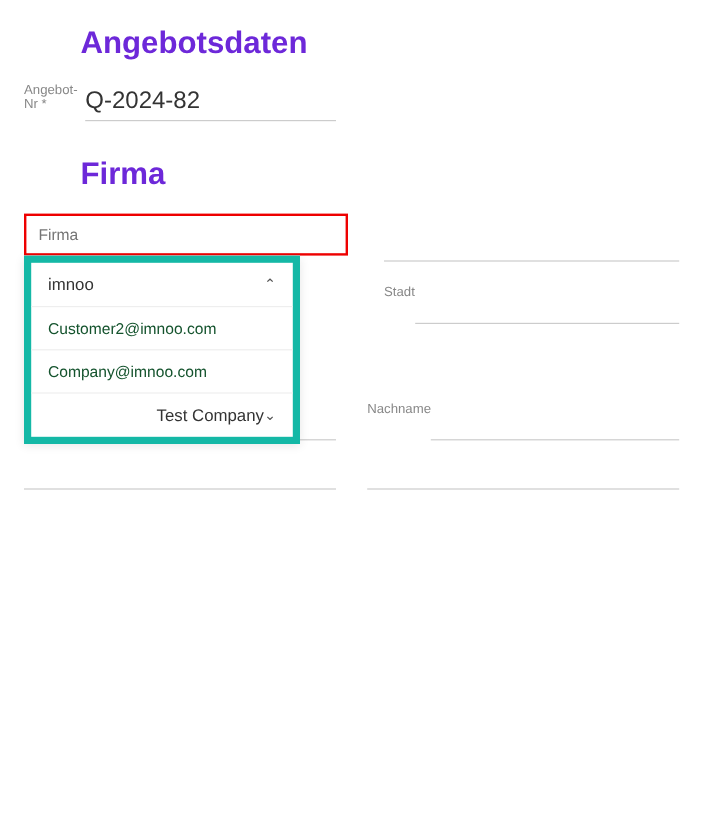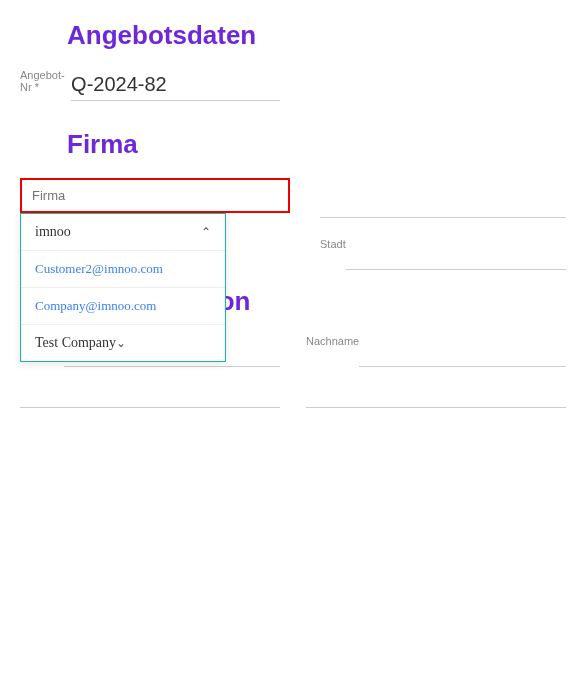--- a/index.html
+++ b/index.html
@@ -68,50 +68,49 @@
       width: 100%;
       font-size: 13px;
       color: #999;
       background: transparent;
     }
 
     .dropdown-list {
       position: absolute;
       top: 100%;
       left: 0;
-      width: 206px;
+      width: 230px;
       background: #fff;
-      border: 1px solid #14b8a6;
+      border: 6px solid #14b8a6;
       z-index: 100;
       box-shadow: 0 2px 8px rgba(0,0,0,0.1);
-      font-family: Liberation Serif, serif;
     }
 
     .dropdown-group-header {
       display: flex;
       justify-content: space-between;
       align-items: center;
       padding: 10px 14px;
       font-size: 14px;
       color: #333;
       cursor: pointer;
       border-bottom: 1px solid #eee;
     }
 
     .dropdown-item {
       padding: 10px 14px;
       font-size: 13px;
-      color: #3b82f6;
+      color: #14532d;
       cursor: pointer;
       border-bottom: 1px solid #eee;
     }
 
     .dropdown-group-footer {
       display: flex;
-      justify-content: flex-start;
+      justify-content: flex-end;
       align-items: center;
       padding: 10px 14px;
       font-size: 14px;
       color: #333;
       cursor: pointer;
     }
 
     .chevron-up, .chevron-down {
       font-size: 12px;
       color: #555;

